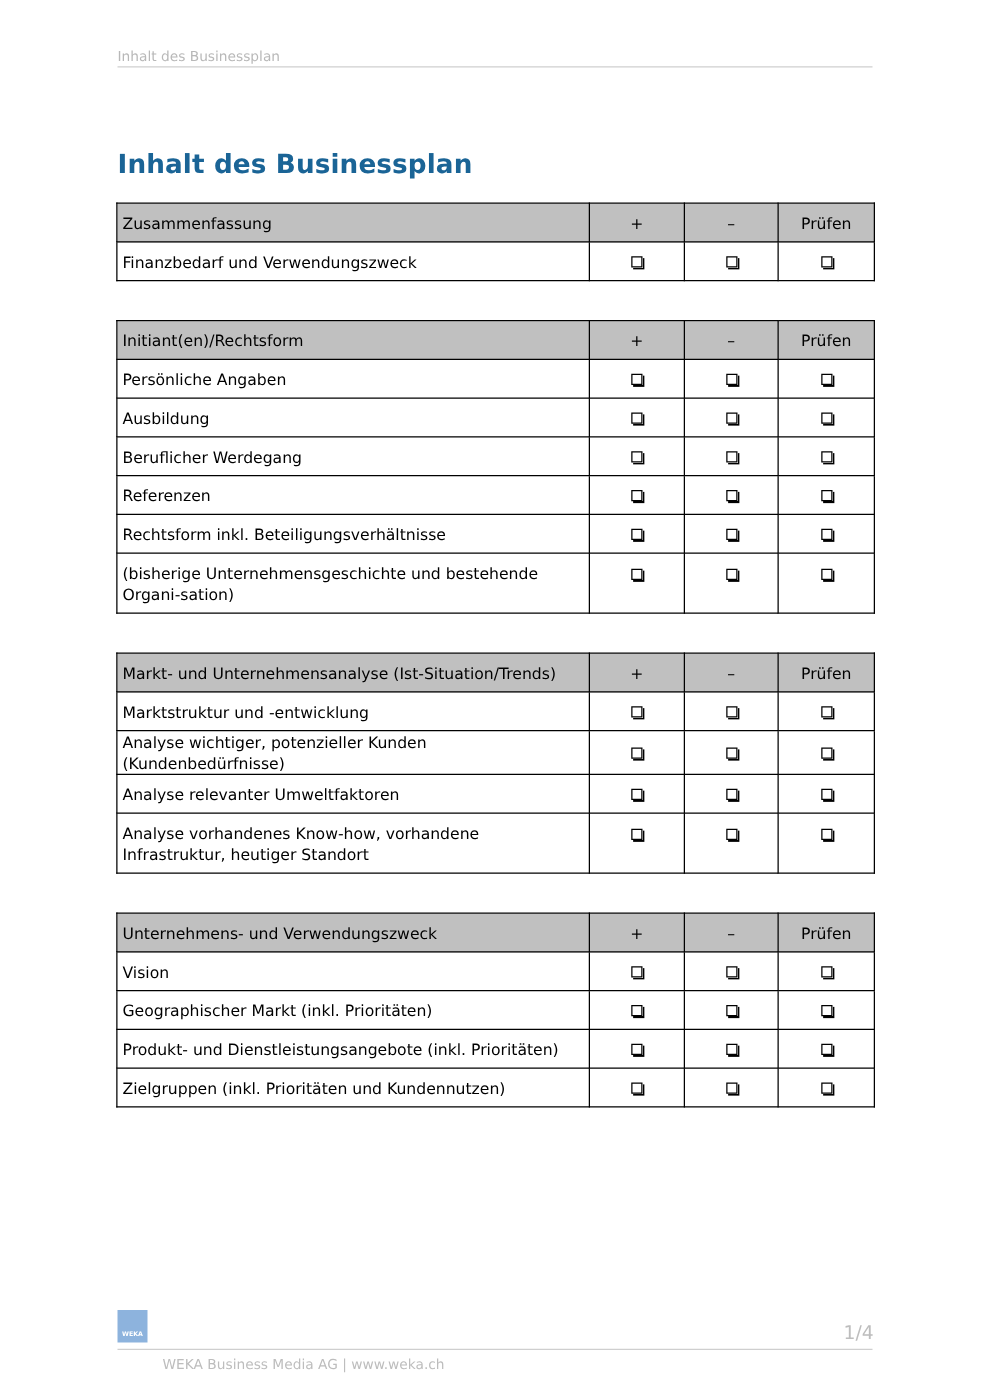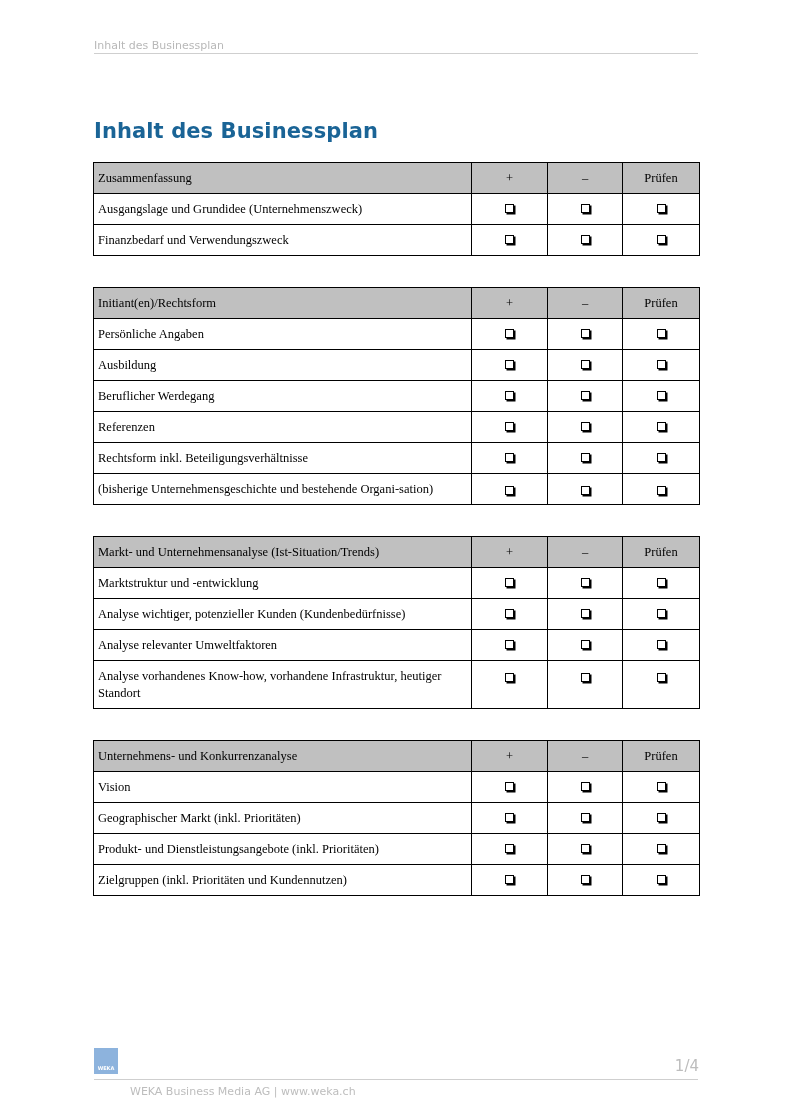--- a/index.html
+++ b/index.html
@@ -13,21 +13,21 @@
       border-bottom: 1px solid #cfcfcf; padding-bottom: 1px; line-height: 13px;
     }
     .page-title {
       position: absolute; left: 94px; top: 119px;
       font-size: 21px; font-weight: bold; color: #1a6496; margin: 0;
       letter-spacing: 0.1px;
     }
     .tables { position: absolute; left: 93px; top: 162px; width: 606px; }
     table.checklist {
       border-collapse: collapse; width: 606px; table-layout: fixed;
-      font-size: 12.5px; margin-bottom: 31px; font-family: Liberation Serif, serif;
+      font-size: 12.5px; margin-bottom: 31px;
     }
     table.checklist col.c-label { width: 378px; }
     table.checklist col.c-plus { width: 76px; }
     table.checklist col.c-minus { width: 75px; }
     table.checklist col.c-check { width: 77px; }
     table.checklist th, table.checklist td {
       border: 1px solid #000; padding: 0 4px; height: 30px; line-height: 17px;
       font-weight: normal; text-align: left; vertical-align: middle;
     }
     table.checklist th { background: #c0c0c0; }
@@ -73,26 +73,20 @@
       <thead>
         <tr>
           <th>Zusammenfassung</th>
           <th class="col-head">+</th>
           <th class="col-head">–</th>
           <th class="col-head">Prüfen</th>
         </tr>
       </thead>
       <tbody>
         <tr>
-          <td>Ausgangslage und Grundidee (Unternehmenszweck)</td>
-          <td class="box"><span class="cb"></span></td>
-          <td class="box"><span class="cb"></span></td>
-          <td class="box"><span class="cb"></span></td>
-        </tr>
-        <tr>
           <td>Finanzbedarf und Verwendungszweck</td>
           <td class="box"><span class="cb"></span></td>
           <td class="box"><span class="cb"></span></td>
           <td class="box"><span class="cb"></span></td>
         </tr>
       </tbody>
     </table>
     <table class="checklist">
       <colgroup>
         <col class="c-label">
@@ -191,21 +185,21 @@
     </table>
     <table class="checklist">
       <colgroup>
         <col class="c-label">
         <col class="c-plus">
         <col class="c-minus">
         <col class="c-check">
       </colgroup>
       <thead>
         <tr>
-          <th>Unternehmens- und Konkurrenzanalyse</th>
+          <th>Unternehmens- und Verwendungszweck</th>
           <th class="col-head">+</th>
           <th class="col-head">–</th>
           <th class="col-head">Prüfen</th>
         </tr>
       </thead>
       <tbody>
         <tr>
           <td>Vision</td>
           <td class="box"><span class="cb"></span></td>
           <td class="box"><span class="cb"></span></td>

